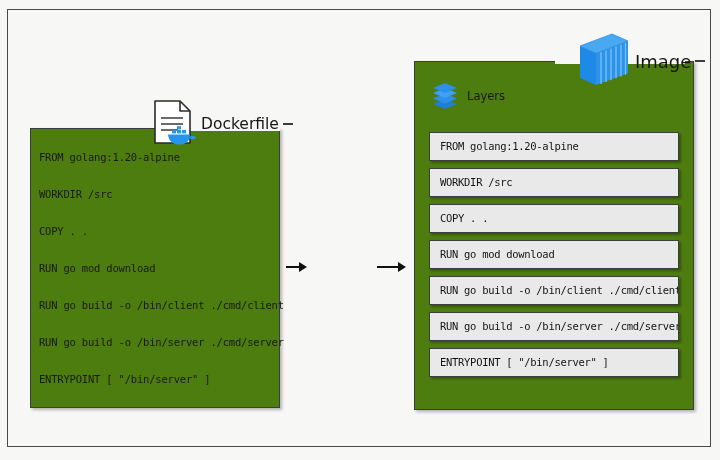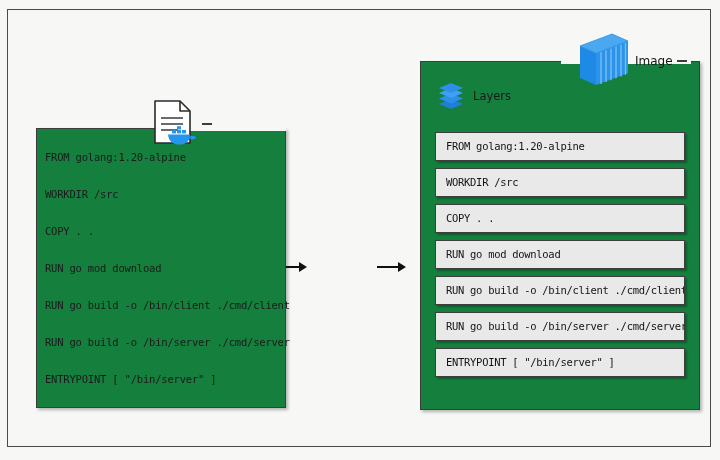--- a/index.html
+++ b/index.html
@@ -25,24 +25,23 @@
     height: 438px;
     border: 1.5px solid #4a4a4a;
     background: #f7f7f6;
     box-sizing: border-box;
   }
 
   
   .panel {
     position: absolute;
     box-sizing: border-box;
-    background: #15803d;
+    background: #4d7c0f;
     border: 1.6px solid #3d3d3d;
     box-shadow: 2px 2px 3px rgba(0,0,0,0.28);
-    margin-left: 6px;
   }
 
   
   .panel-dockerfile {
     left: 30px;
     top: 128px;
     width: 250px;
     height: 280px;
   }
   
@@ -99,21 +98,21 @@
     z-index: 6;
   }
   .float-label .lbl-text {
     font-size: 16px;
     color: #161616;
     letter-spacing: 0px;
   }
   .label-dockerfile { left: 152px; top: 99px; }
   .label-dockerfile .lbl-text { font-size: 15.5px; }
   .label-image { left: 576px; top: 32px; }
-  .label-image .lbl-text { font-size: 12px; }
+  .label-image .lbl-text { font-size: 18px; }
 
   
   .tick {
     width: 10px;
     height: 1.6px;
     background: #3d3d3d;
     margin-left: 1px;
   }
 
   
@@ -247,20 +246,21 @@
         <g transform="translate(14,26)">
           <rect x="6" y="5" width="4" height="3.4" fill="#2496ed"></rect>
           <rect x="11" y="5" width="4" height="3.4" fill="#2496ed"></rect>
           <rect x="16" y="5" width="4" height="3.4" fill="#2496ed"></rect>
           <rect x="11" y="1.2" width="4" height="3.2" fill="#2496ed"></rect>
           <path d="M2 9.5 H24 C24 16.5 19.5 19.6 13.5 19.6 C7 19.6 2.6 16.2 2 9.5 Z" fill="#2496ed"></path>
           <path d="M24 11.5 C27.5 9.5 29.5 11.4 30.2 12.6 C28.8 14.6 26.2 14.8 24.5 14.2 Z" fill="#2496ed"></path>
         </g>
       </svg>
     </span>
+    <span class="lbl-text">Dockerfile</span>
     <span class="tick"></span>
   </div>
 
   <div class="arrow arrow-left">
     <span class="shaft"></span>
     <span class="head"></span>
   </div>
 
 
   <div class="arrow arrow-right">

